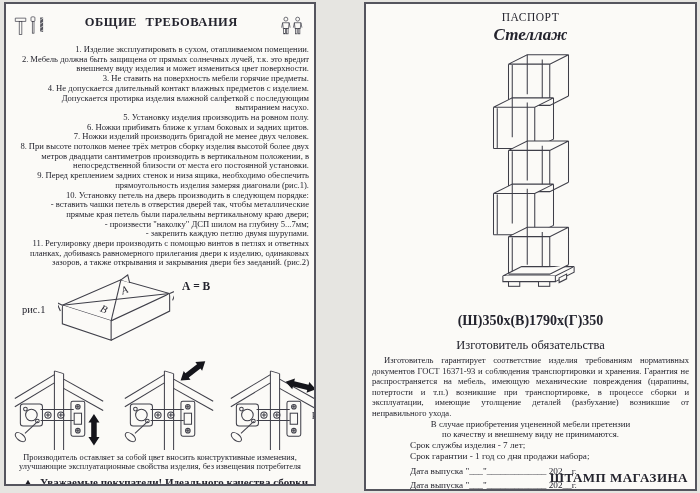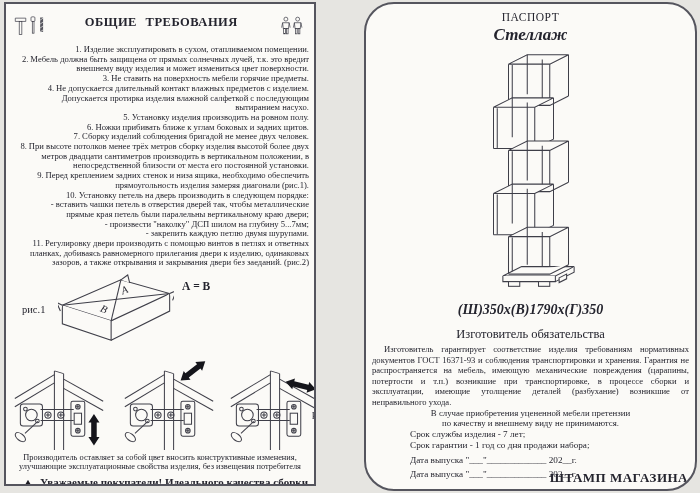--- a/index.html
+++ b/index.html
@@ -11,21 +11,21 @@
     overflow:hidden;
   }
   .panel{
     position:absolute;top:2px;
     background:#fbfaf7;
     border:2px solid #55555e;
     box-sizing:border-box;
     overflow:hidden;
   }
   #left-panel{left:4px;width:312px;height:484px;}
-  #right-panel{left:364px;width:333px;height:489px;border-radius:30px;}
+  #right-panel{left:364px;width:333px;height:489px;}
 
   
   .lp-header{display:flex;align-items:flex-start;margin:5px 8px 0 8px;height:32px;}
   .lp-title{flex:0 0 auto;font-weight:bold;font-size:12.5px;letter-spacing:.5px;word-spacing:5px;margin:6px 0 0 38px;}
   .tools{margin-top:1px;}
   .persons{margin:2px 0 0 42px;}
 
   .req-list{margin:4px 5px 0 6px;font-size:8.6px;line-height:9.7px;}
   .item{padding-left:13px;text-indent:-13px;text-align:right;}
   .item .num{margin-right:2px;}
@@ -46,21 +46,21 @@
   .producer-note{margin-top:3px;text-align:center;font-size:8.4px;line-height:9.3px;white-space:pre-line;}
 
   .warning-row{display:flex;align-items:flex-start;margin:5px 6px 0 10px;}
   .warning-text{flex:1;text-align:center;font-weight:bold;}
   .warn-l1,.warn-l2{font-size:11px;line-height:11.5px;}
 
   
   .rp-title{text-align:center;font-size:11.5px;margin-top:7px;letter-spacing:.5px;}
   .rp-product{text-align:center;font-size:17px;font-weight:bold;font-style:italic;margin-top:2px;}
   .shelf-wrap{text-align:center;margin-top:6px;height:242px;}
-  .rp-dims{text-align:center;font-size:14px;font-weight:bold;font-style:italic;margin-top:9px;}
+  .rp-dims{text-align:center;font-size:14px;font-weight:bold;margin-top:20px;}
   .rp-warranty-title{text-align:center;font-size:12.5px;margin-top:9px;}
   .rp-warranty{margin:2px 6px 0 6px;font-size:8.6px;line-height:10.6px;text-align:justify;}
   .rp-warranty{text-indent:12px;}
   .rp-notice{text-align:center;font-size:8.8px;line-height:10.6px;}
   .rp-terms{margin-left:44px;font-size:9.2px;line-height:11px;}
   .rp-date{margin:4px 0 0 44px;font-size:9.2px;}
   .rp-stamp{position:absolute;right:7px;bottom:3px;font-weight:bold;font-size:13px;letter-spacing:.5px;}
 
   svg{display:inline-block;vertical-align:top;}
   .ln{stroke:#3e3e48;fill:none;stroke-width:1.1;}
@@ -136,21 +136,21 @@
 
   <div class="req-list">
     <div class="item"><span class="num">1.</span><span>Изделие эксплуатировать в сухом, отапливаемом помещении.</span></div>
     <div class="item"><span class="num">2.</span><span>Мебель должна быть защищена от прямых солнечных лучей, т.к. это вредит внешнему виду изделия и может измениться цвет поверхности.</span></div>
     <div class="item"><span class="num">3.</span><span>Не ставить на поверхность мебели горячие предметы.</span></div>
     <div class="item"><span class="num">4.</span><span>Не допускается длительный контакт влажных предметов с изделием.</span>
       <div class="cont">Допускается протирка изделия влажной салфеткой с последующим вытиранием насухо.</div>
     </div>
     <div class="item"><span class="num">5.</span><span>Установку изделия производить на ровном полу.</span></div>
     <div class="item"><span class="num">6.</span><span>Ножки прибивать ближе к углам боковых и задних щитов.</span></div>
-    <div class="item"><span class="num">7.</span><span>Сборку изделий соблюдения бригадой не менее двух человек.</span></div>
+    <div class="item"><span class="num">7.</span><span>Ножки изделий производить бригадой не менее двух человек.</span></div>
     <div class="item"><span class="num">8.</span><span>При высоте потолков менее трёх метров сборку изделия высотой более двух метров двадцати сантиметров производить в вертикальном положении, в непосредственной близости от места его постоянной установки.</span></div>
     <div class="item"><span class="num">9.</span><span>Перед креплением задних стенок и низа ящика, необходимо обеспечить прямоугольность изделия замеряя диагонали (рис.1).</span></div>
     <div class="item"><span class="num">10.</span><span>Установку петель на дверь производить в следующем порядке:</span>
       <div class="sub">- вставить чашки петель в отверстия дверей так, чтобы металлические прямые края петель были паралельны вертикальному краю двери;</div>
       <div class="sub">- произвести "наколку" ДСП шилом на глубину 5...7мм;</div>
       <div class="sub">- закрепить каждую петлю двумя шурупами.</div>
     </div>
     <div class="item"><span class="num">11.</span><span>Регулировку двери производить с помощью винтов в петлях и ответных планках, добиваясь равномерного прилегания двери к изделию, одинаковых зазоров, а также открывания и закрывания двери без заеданий. (рис.2)</span></div>
   </div>
 

